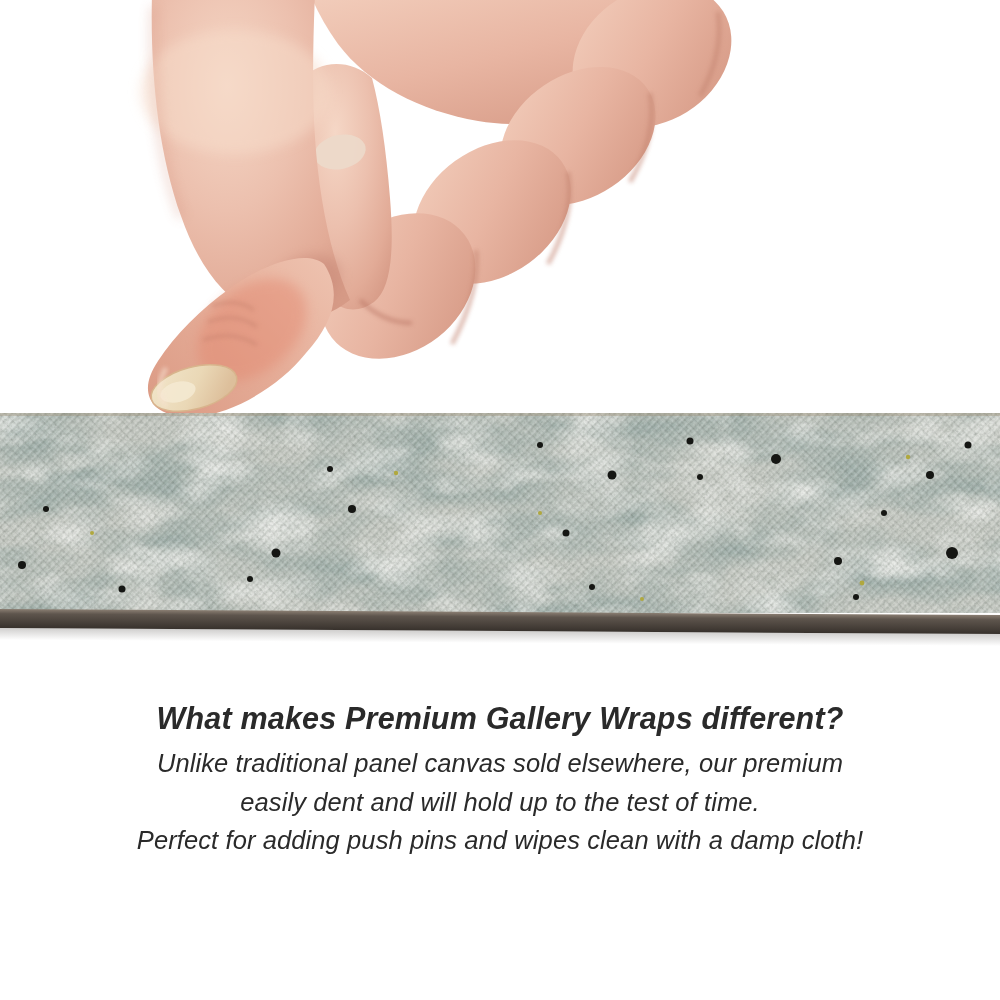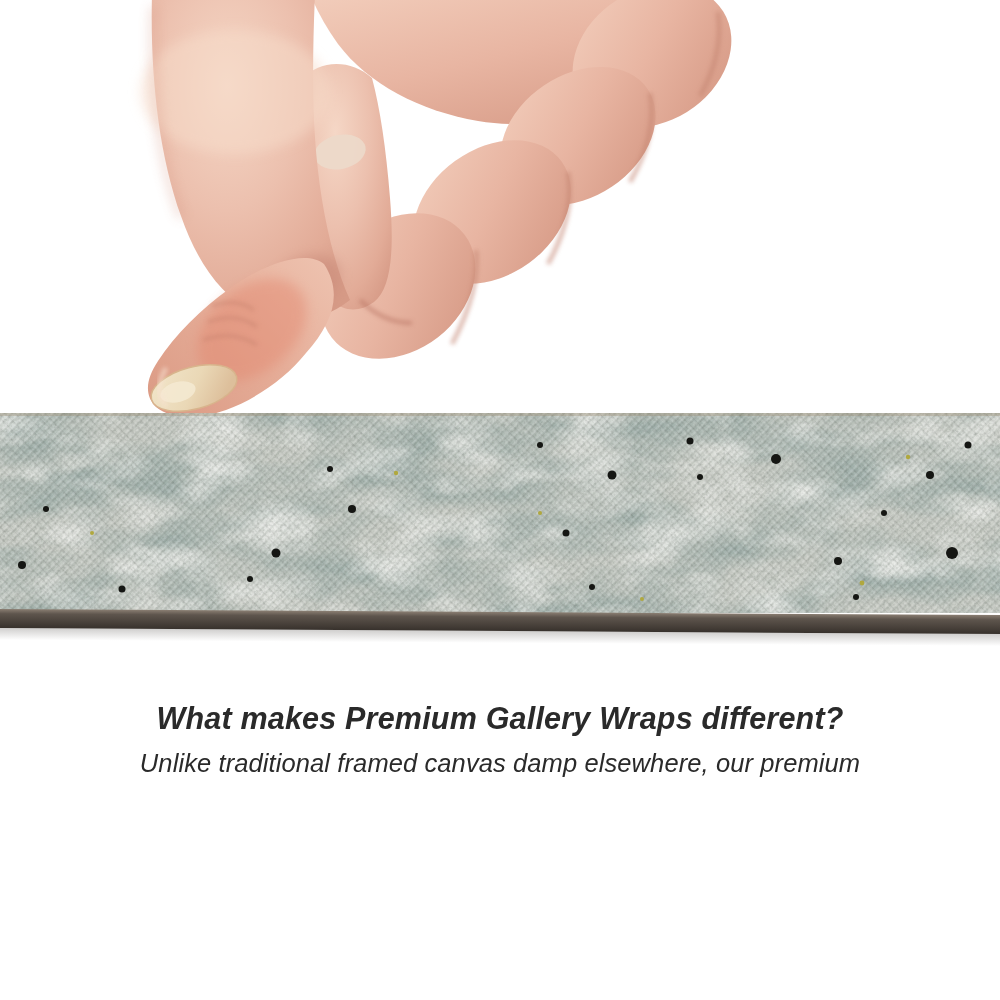--- a/index.html
+++ b/index.html
@@ -183,16 +183,18 @@
 
       <g transform="rotate(0.35 0 198)">
         <rect x="-4" y="196" width="1010" height="19" fill="url(#edgeGrad)"></rect>
         <rect x="-4" y="215" width="1010" height="12" fill="url(#dropGrad)" opacity="0.6"></rect>
       </g>
     </svg>
   </div>
 
   <div class="caption">
     <h2>What makes Premium Gallery Wraps different?</h2>
-    <p>Unlike traditional framed canvas damp elsewhere, our premium</p>
+    <p>Unlike traditional panel canvas sold elsewhere, our premium</p>
+    <p>easily dent and will hold up to the test of time.</p>
+    <p>Perfect for adding push pins and wipes clean with a damp cloth!</p>
   </div>
 
 </div>
 
 </body></html>

